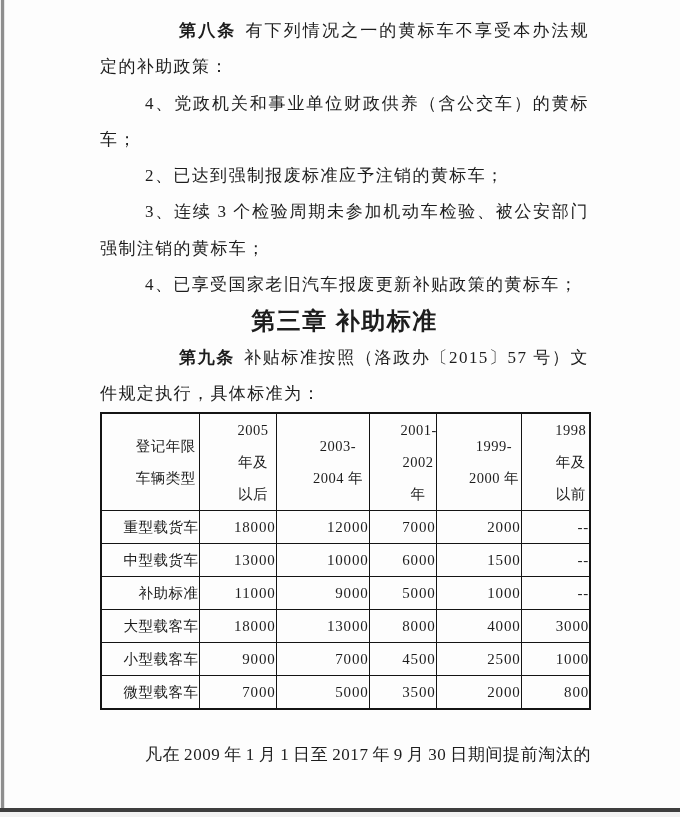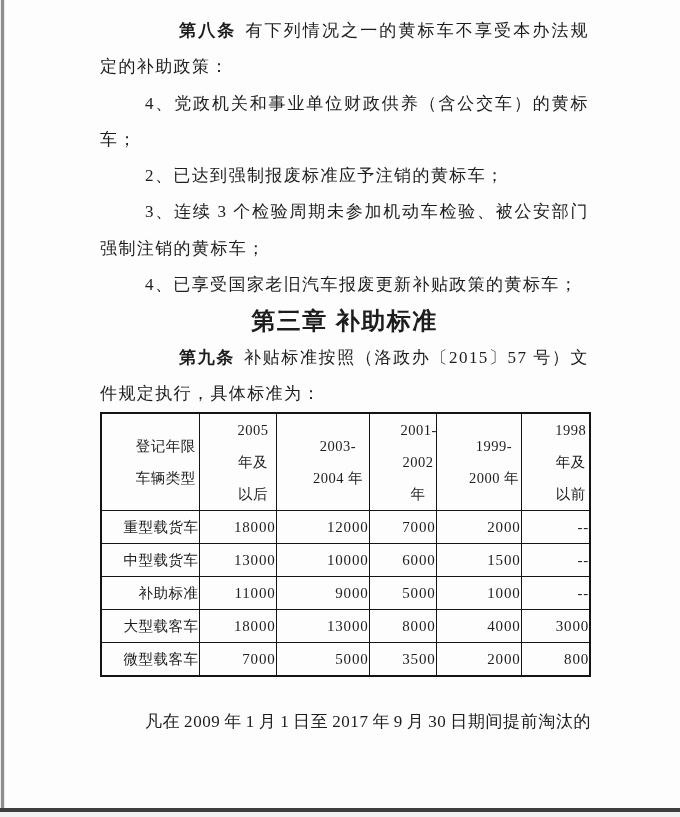--- a/index.html
+++ b/index.html
@@ -134,20 +134,28 @@
         </tr>
         <tr class="data">
           <td class="vt">大型载客车</td>
           <td class="num">18000</td>
           <td class="num">13000</td>
           <td class="num">8000</td>
           <td class="num">4000</td>
           <td class="num">3000</td>
         </tr>
         <tr class="data">
+          <td class="vt">小型载客车</td>
+          <td class="num">9000</td>
+          <td class="num">7000</td>
+          <td class="num">4500</td>
+          <td class="num">2500</td>
+          <td class="num">1000</td>
+        </tr>
+        <tr class="data">
           <td class="vt">微型载客车</td>
           <td class="num">7000</td>
           <td class="num">5000</td>
           <td class="num">3500</td>
           <td class="num">2000</td>
           <td class="num">800</td>
         </tr>
       </tbody>
     </table>
 

